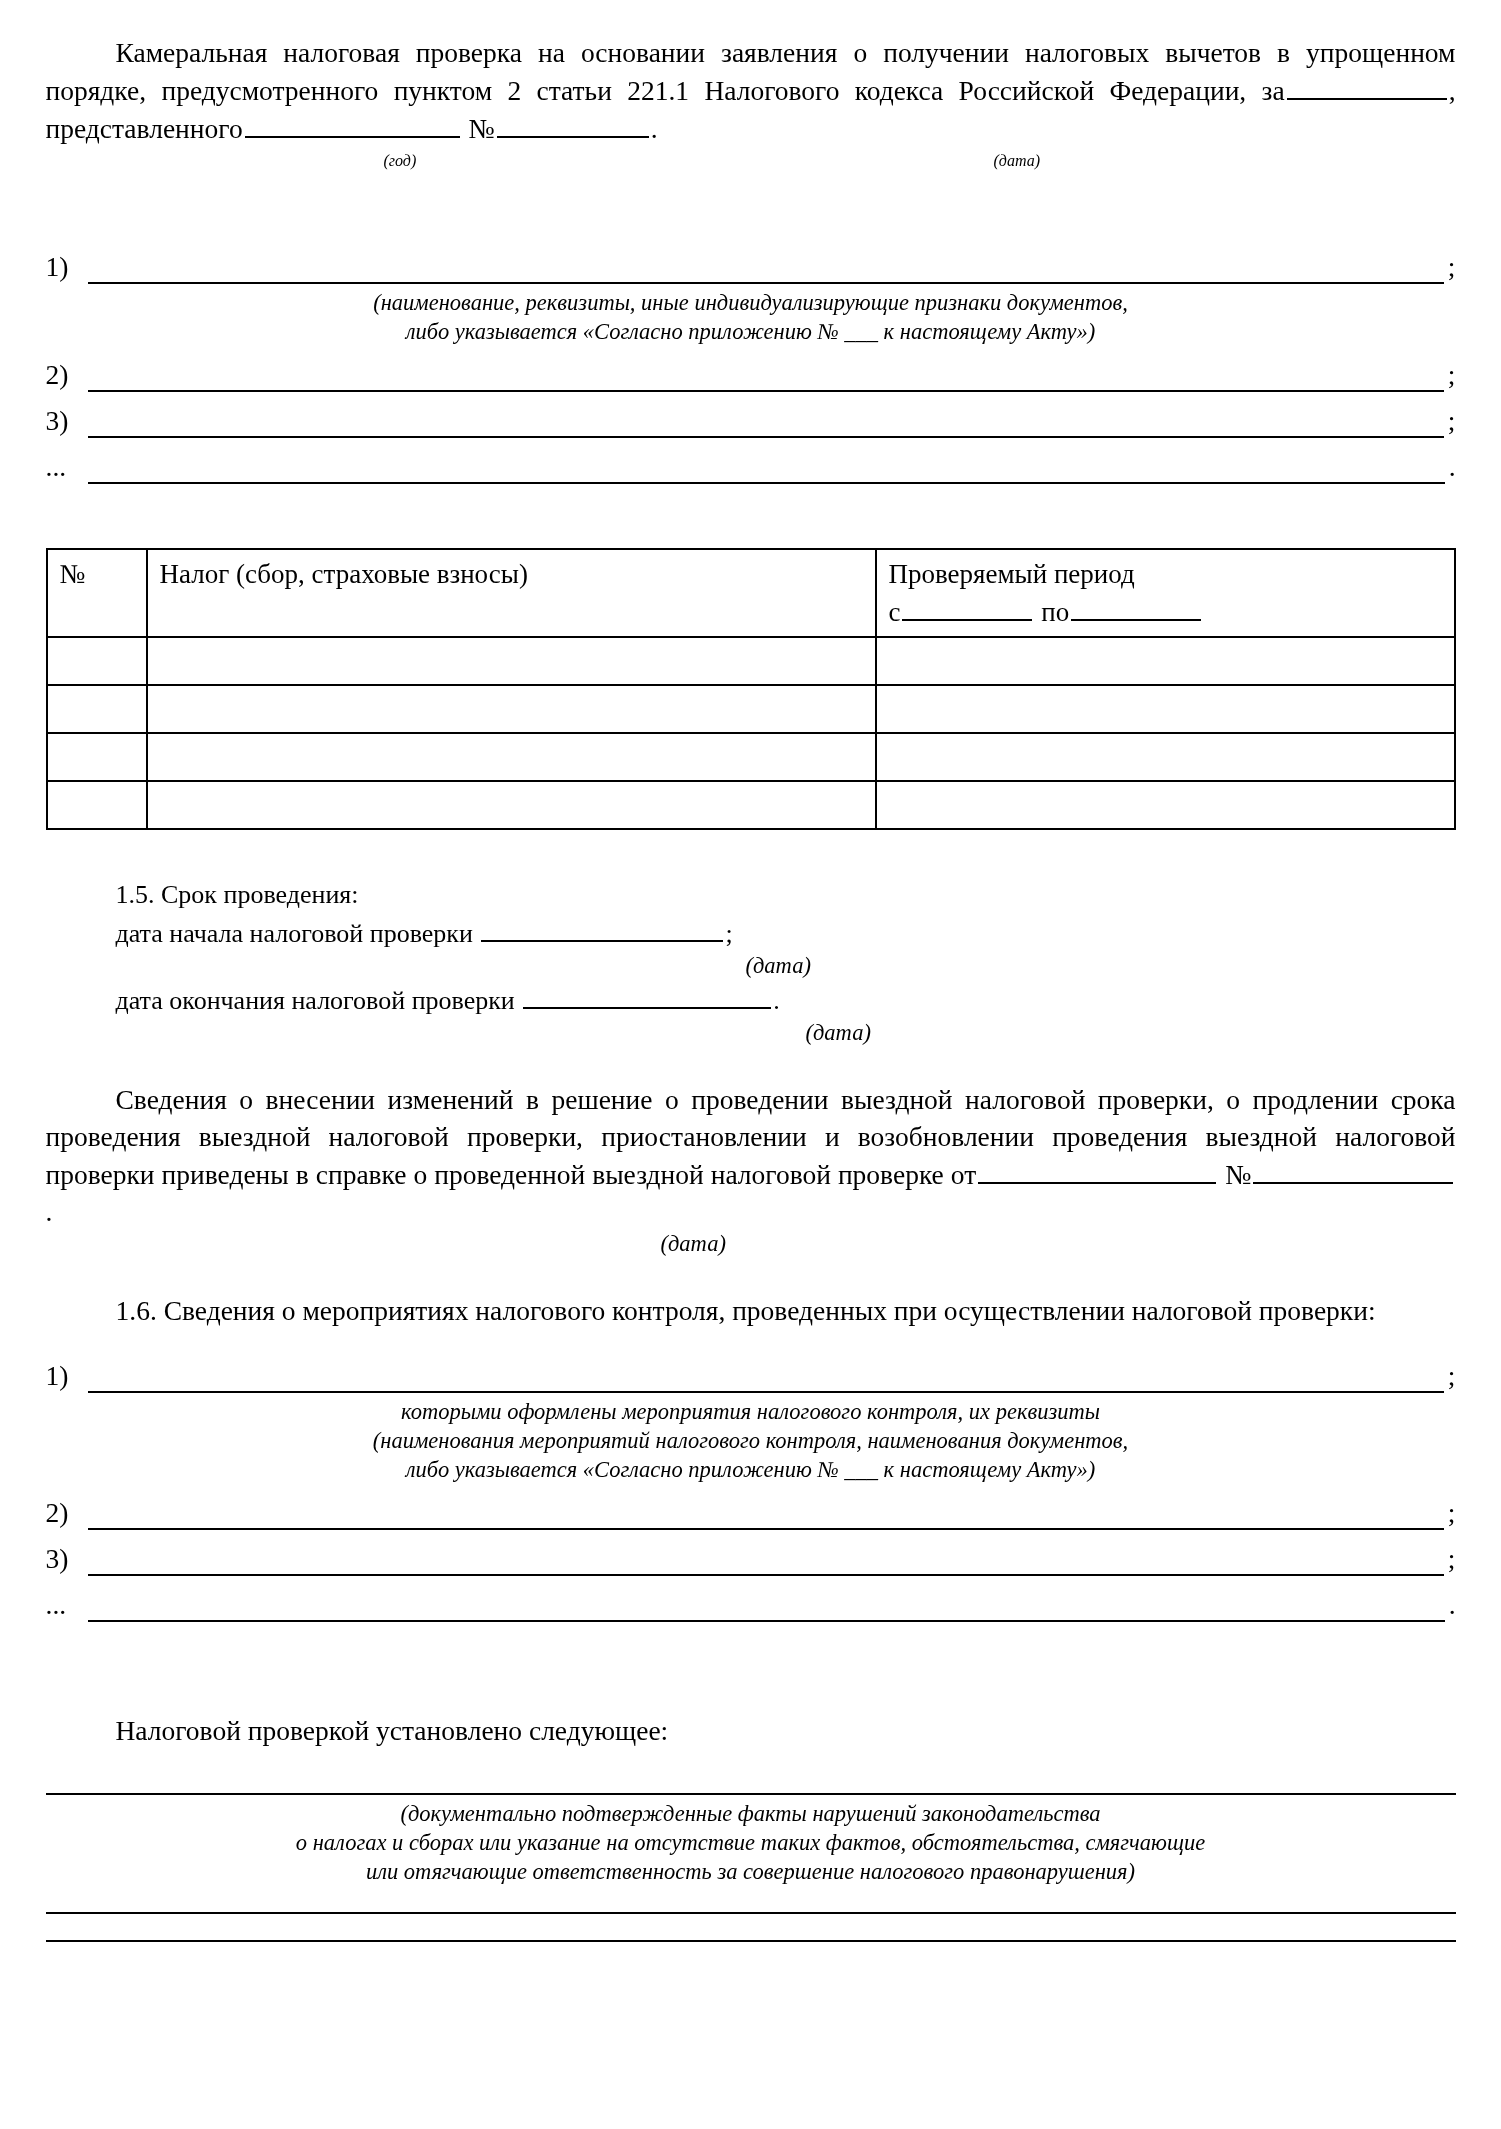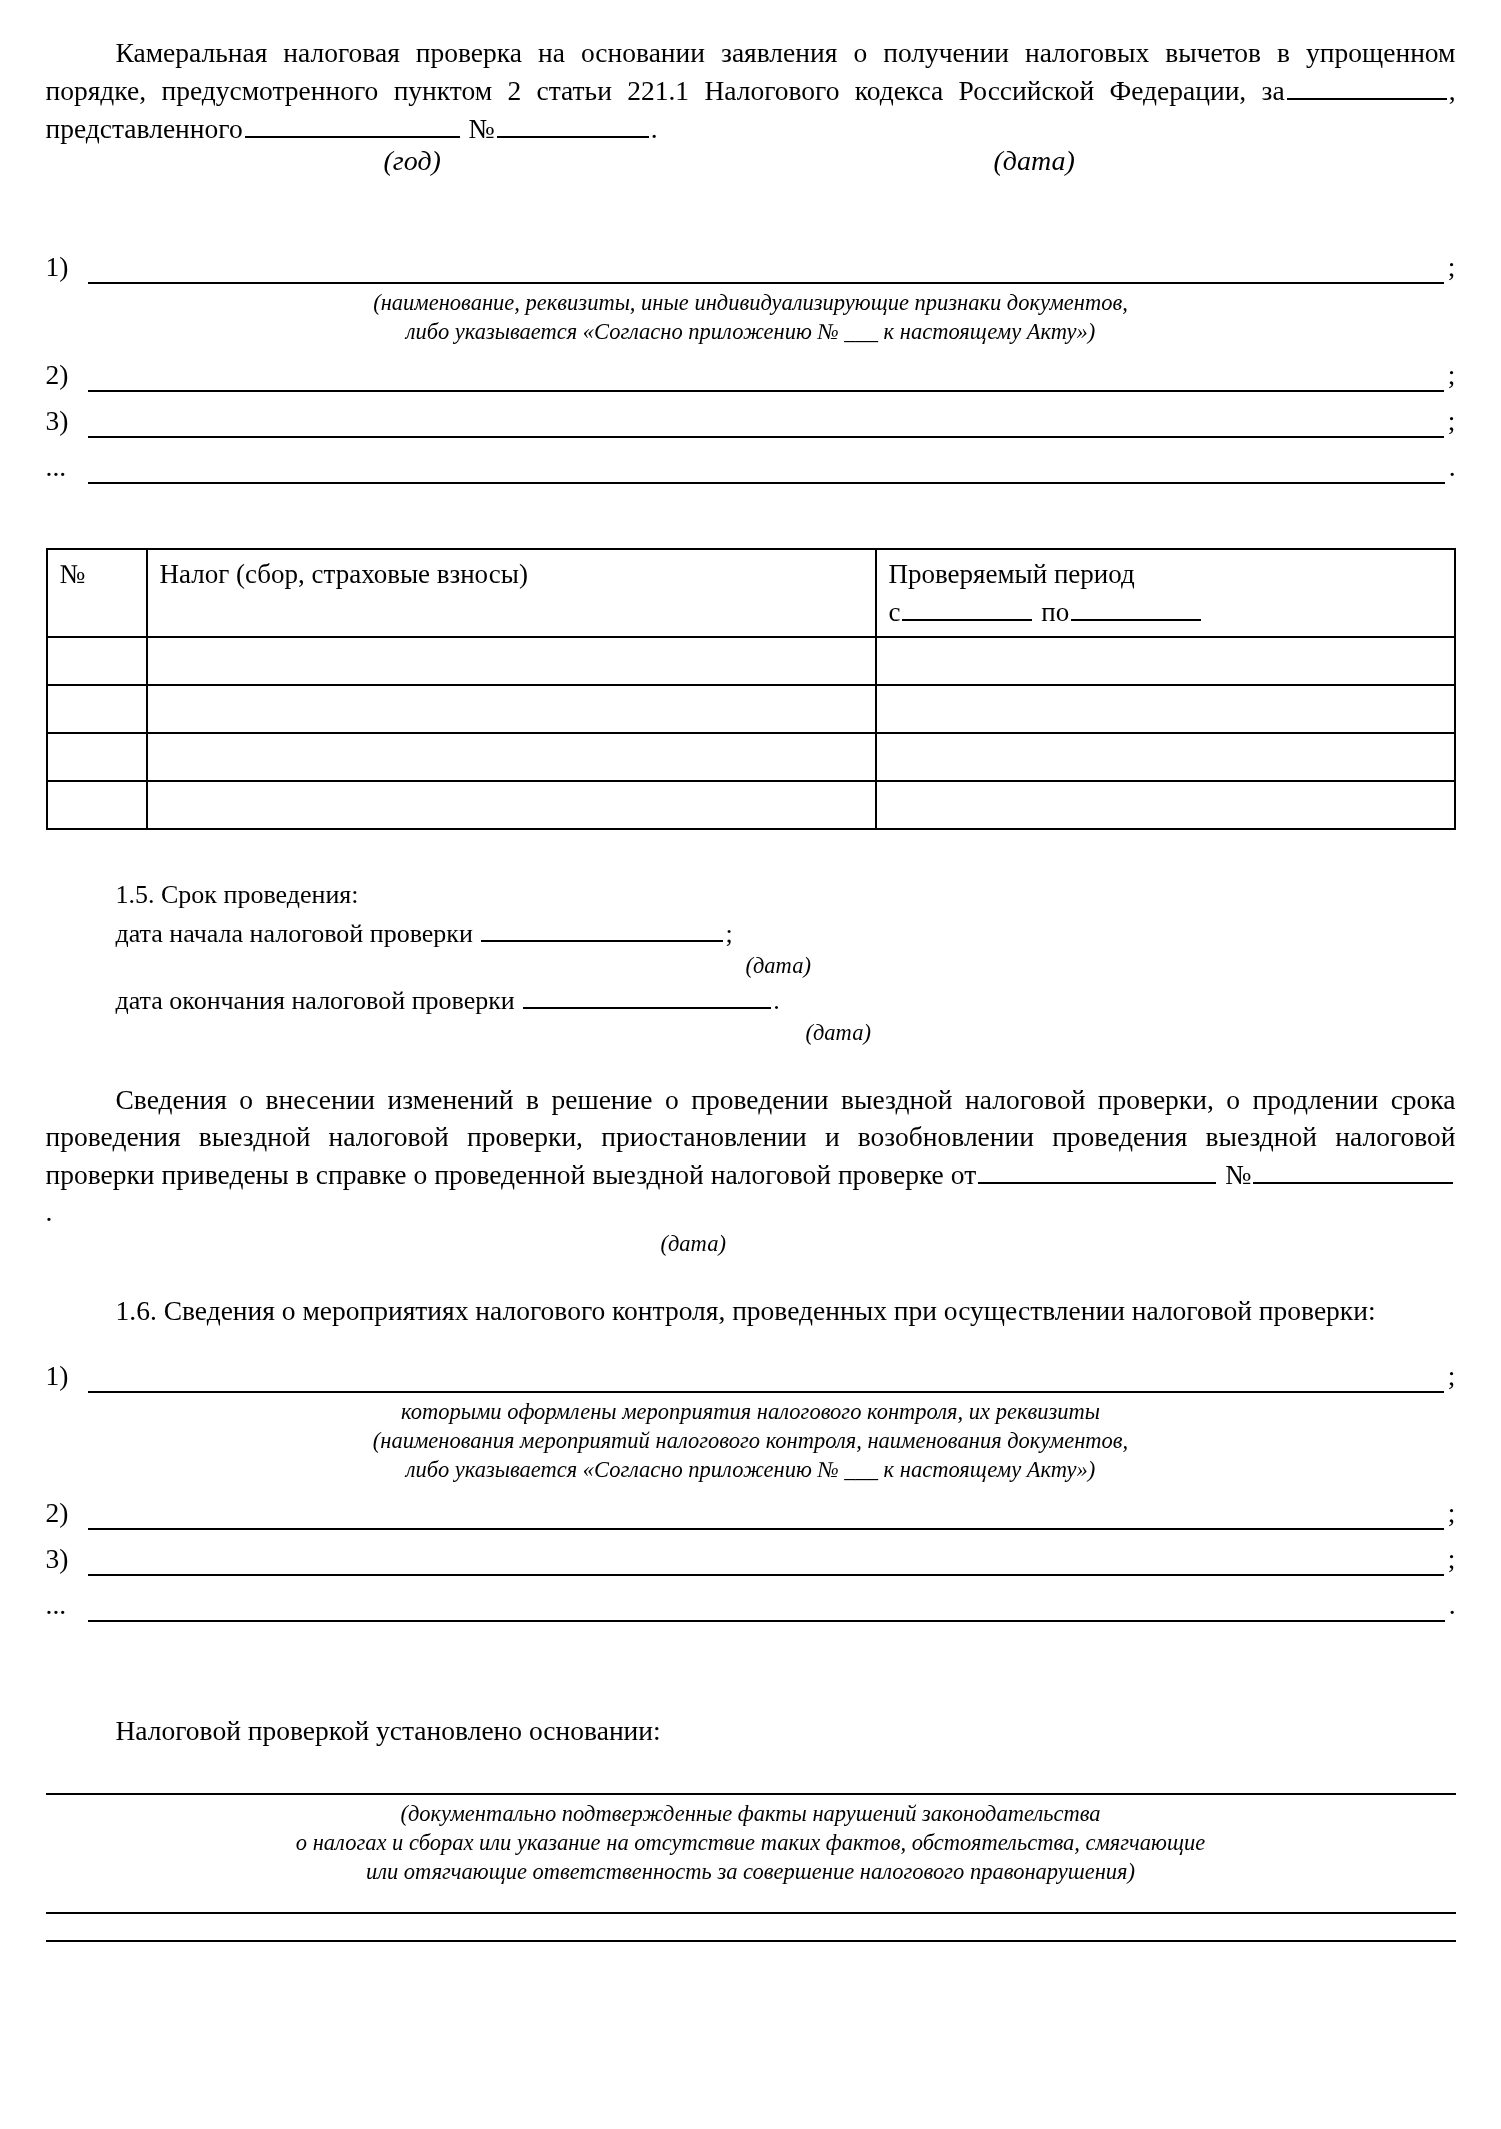--- a/index.html
+++ b/index.html
@@ -59,21 +59,21 @@
   .blank.w-cell  { width: 130px; }
 
   
   .caption-row {
     position: relative;
     height: 27px;
   }
   .caption {
     position: absolute;
     font-style: italic;
-    font-size: 28px;
+    font-size: 16px;
     line-height: 27px;
     white-space: nowrap;
   }
   .caption-center {
     font-style: italic;
     font-size: 22.5px;
     line-height: 29px;
     text-align: center;
     margin: 0;
   }
@@ -283,21 +283,21 @@
       <span class="lbl">...</span>
       <span class="rule"></span>
       <span class="tail">.</span>
     </div>
 
     <div class="spacer-xl"></div>
 
 
     <div class="spacer-md"></div>
 
-    <p class="para indent">Налоговой проверкой установлено основании:</p>
+    <p class="para indent">Налоговой проверкой установлено следующее:</p>
 
     <div class="hr-gap"></div>
     <hr class="hr-full">
 
     <div class="caption-block">
       <p class="caption-center">(документально подтвержденные факты нарушений законодательства</p>
       <p class="caption-center">о налогах и сборах или указание на отсутствие таких фактов, обстоятельства, смягчающие</p>
       <p class="caption-center">или отягчающие ответственность за совершение налогового правонарушения)</p>
     </div>
 

